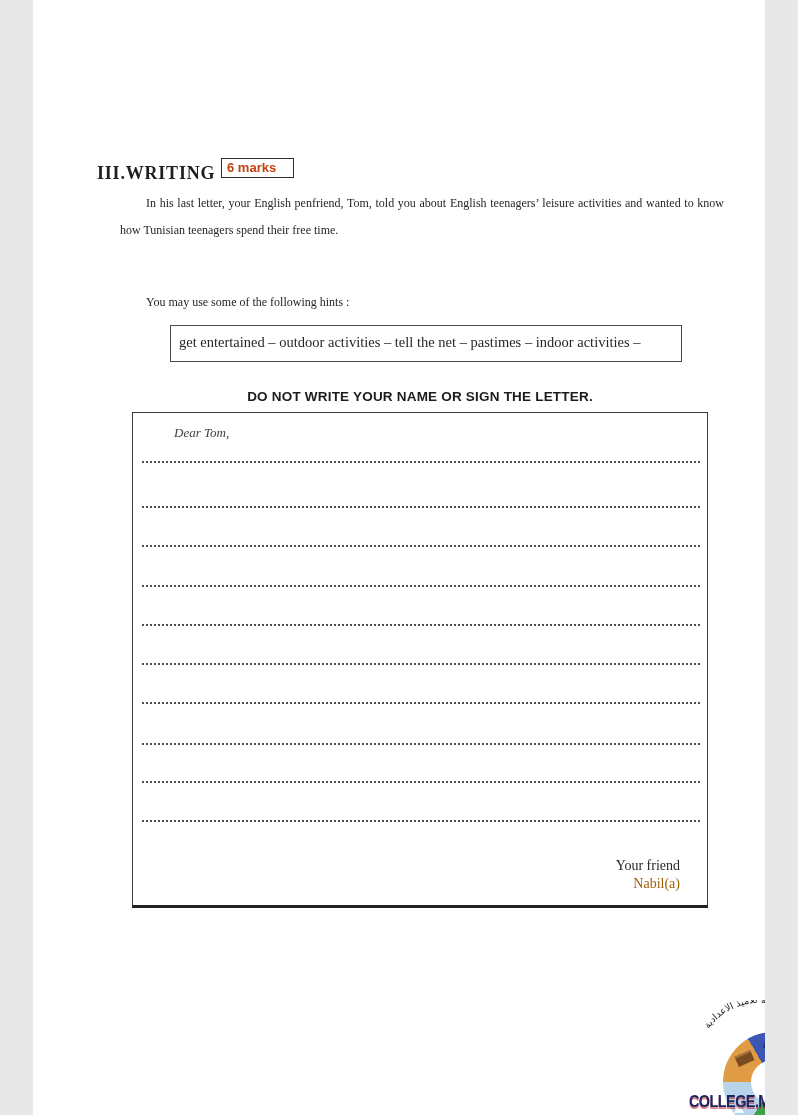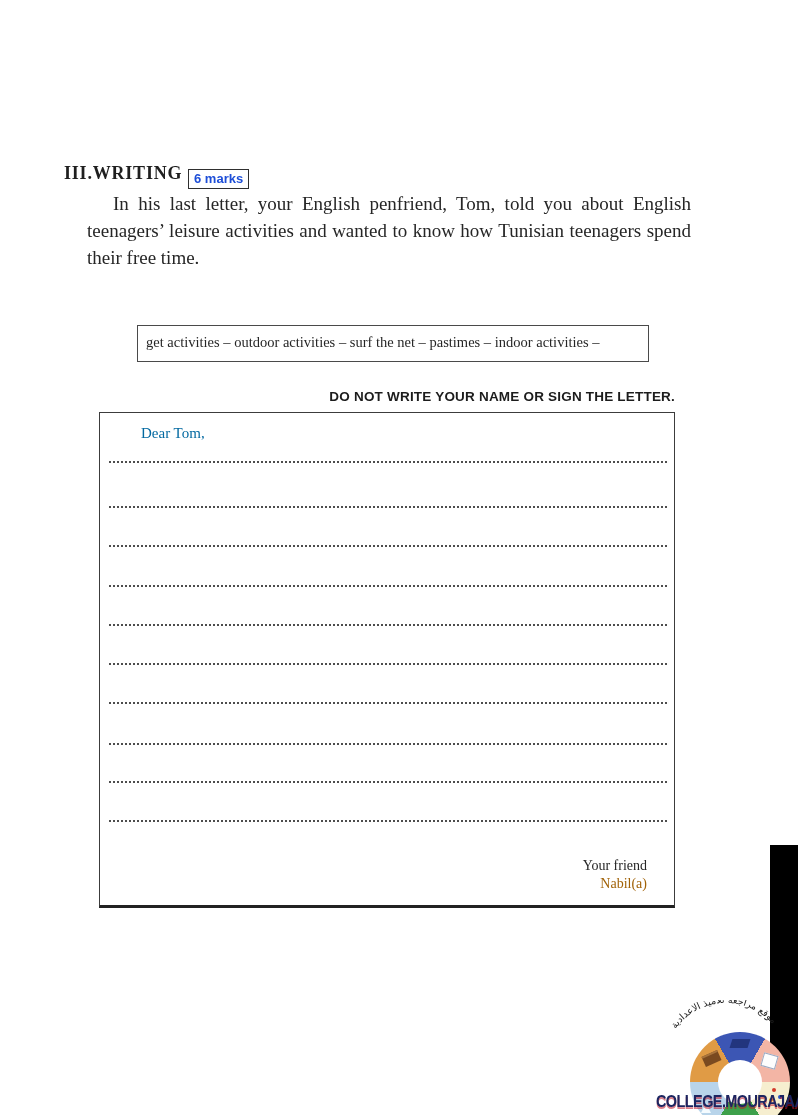--- a/index.html
+++ b/index.html
@@ -1,50 +1,50 @@
 <!DOCTYPE html>
 <html><head>
 <meta charset="utf-8">
 <style>
   html,body{margin:0;padding:0;background:#e8e8e8;}
   .page{
-    position:relative;width:798px;height:1115px;margin:0 auto;
+    position:relative;width:732px;height:1115px;margin:0 auto;
     background:#ffffff;overflow:hidden;
     font-family:"Liberation Serif", serif;color:#2b2b2b;
   }
   
   .section-heading{
     position:absolute;left:64px;top:163px;
     font-size:18px;font-weight:bold;letter-spacing:0.8px;color:#1f1f1f;
   }
   .marks-badge{
-    position:absolute;left:188px;top:169px;
-    border:1.5px solid #2f2f2f;padding:1px 5px 2px 5px;
-    font-family:"Liberation Sans", sans-serif;font-weight:bold;font-size:13px;color:#1d4ed8;
+    position:absolute;left:188px;top:158px;
+    border:1.5px solid #2f2f2f;padding:1px 17px 2px 5px;
+    font-family:"Liberation Sans", sans-serif;font-weight:bold;font-size:13px;color:#c2410c;
   }
-  .para{font-size:19px;line-height:27px;color:#262626;}
+  .para{font-size:12px;line-height:27px;color:#262626;}
   .intro{position:absolute;left:87px;top:190px;width:604px;text-align:justify;text-indent:26px;}
   .task{position:absolute;left:113px;top:255px;width:590px;}
   .hints-intro{position:absolute;left:113px;top:289px;width:590px;}
   .hints-box{
     position:absolute;left:137px;top:325px;width:494px;
     border:1px solid #4a4a4a;padding:7px 8px 8px 8px;
     font-size:14.5px;line-height:19.5px;color:#262626;
   }
   .warning{
-    position:absolute;left:99px;top:389px;width:576px;text-align:right;
+    position:absolute;left:99px;top:389px;width:576px;text-align:center;
     font-family:"Liberation Sans", sans-serif;font-weight:bold;font-size:13.5px;
     letter-spacing:0.2px;color:#1c1c1c;
   }
   
   .letter-box{
     position:absolute;left:99px;top:412px;width:576px;height:496px;
     border:1.5px solid #3c3c3c;border-bottom:3px solid #222;box-sizing:border-box;
   }
-  .salutation{position:absolute;left:41px;top:12px;font-size:15px;color:#0369a1;}
+  .salutation{position:absolute;left:41px;top:12px;font-size:13px;color:#404040;font-style:italic;}
   .ruled-line{
     position:absolute;left:9px;right:7px;height:0;
     border-bottom:2px dotted #4d4d4d;
   }
   .closing{position:absolute;right:27px;top:431px;font-size:14px;color:#262626;margin-top:14px;}
   .signature{position:absolute;right:27px;top:463px;font-size:14px;color:#a16207;}
   
   .scan-bar{position:absolute;left:770px;top:845px;width:28px;height:270px;background:#000;}
   
   .logo{position:absolute;left:650px;top:1000px;width:148px;height:115px;}
@@ -80,23 +80,24 @@
 </style>
 </head>
 <body>
 
 <div class="page">
 
   <div class="section-heading">III.WRITING</div>
   <div class="marks-badge">6 marks</div>
 
   <div class="para intro">In his last letter, your English penfriend, Tom, told you about English teenagers’ leisure activities and wanted to know how Tunisian teenagers spend their free time.</div>
+  <div class="para hints-intro">You may use some of the following hints :</div>
 
   <div class="hints-box">
-    <div>get activities – outdoor activities – surf the net – pastimes – indoor activities –</div>
+    <div>get entertained – outdoor activities – tell the net – pastimes – indoor activities –</div>
   </div>
 
   <div class="warning">DO NOT WRITE YOUR NAME OR SIGN THE LETTER.</div>
 
   <div class="letter-box">
     <div class="salutation">Dear Tom,</div>
     <div id="ruled-lines">
         <div class="ruled-line" style="top: 48px;"></div>
         <div class="ruled-line" style="top: 93px;"></div>
         <div class="ruled-line" style="top: 132px;"></div>

